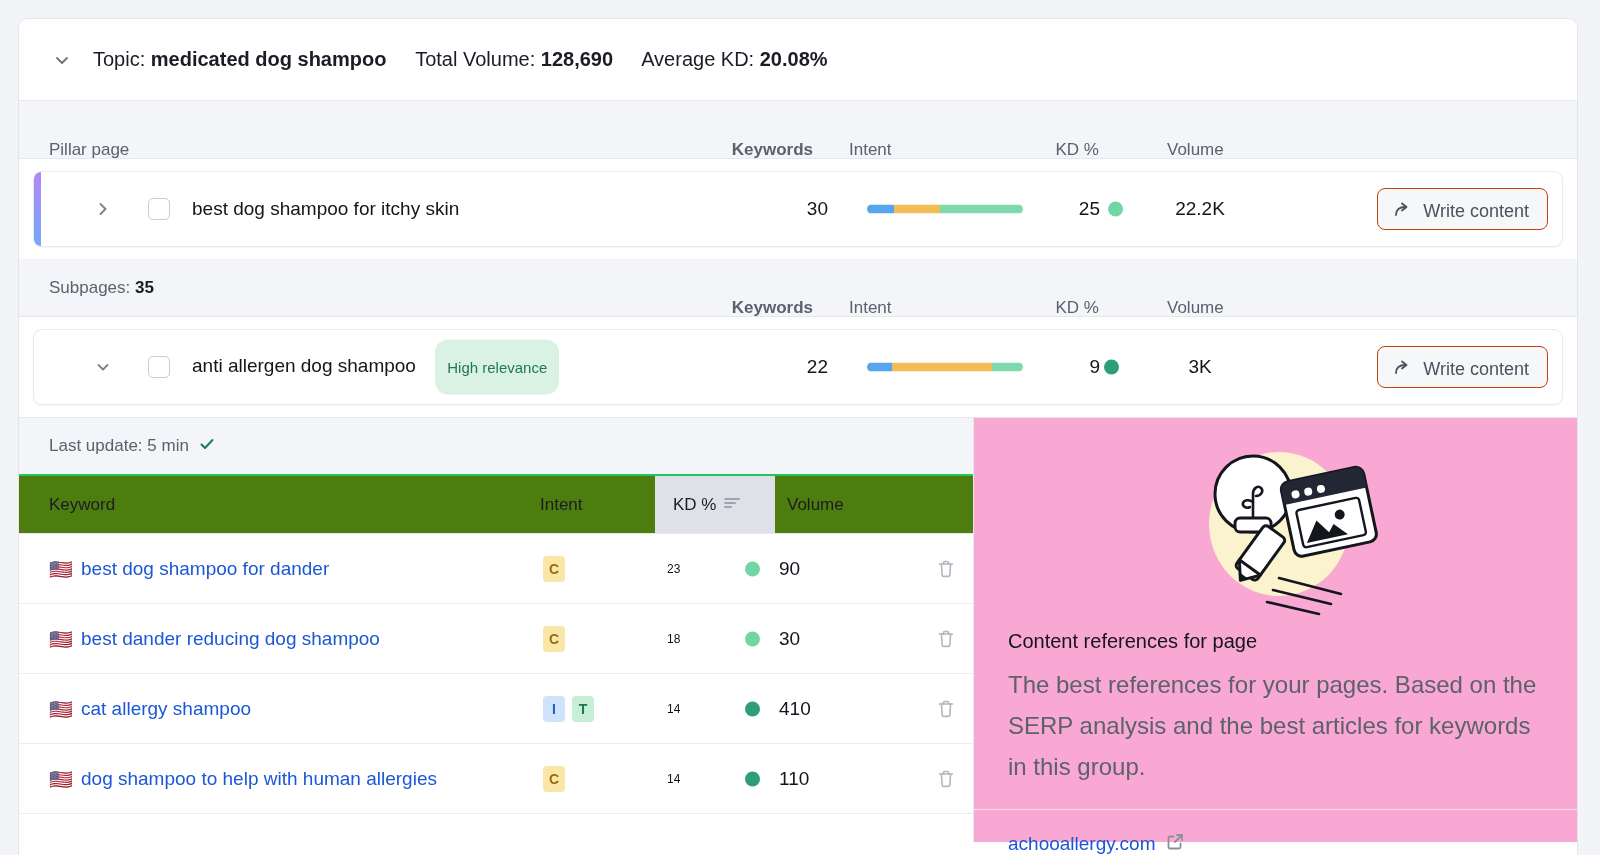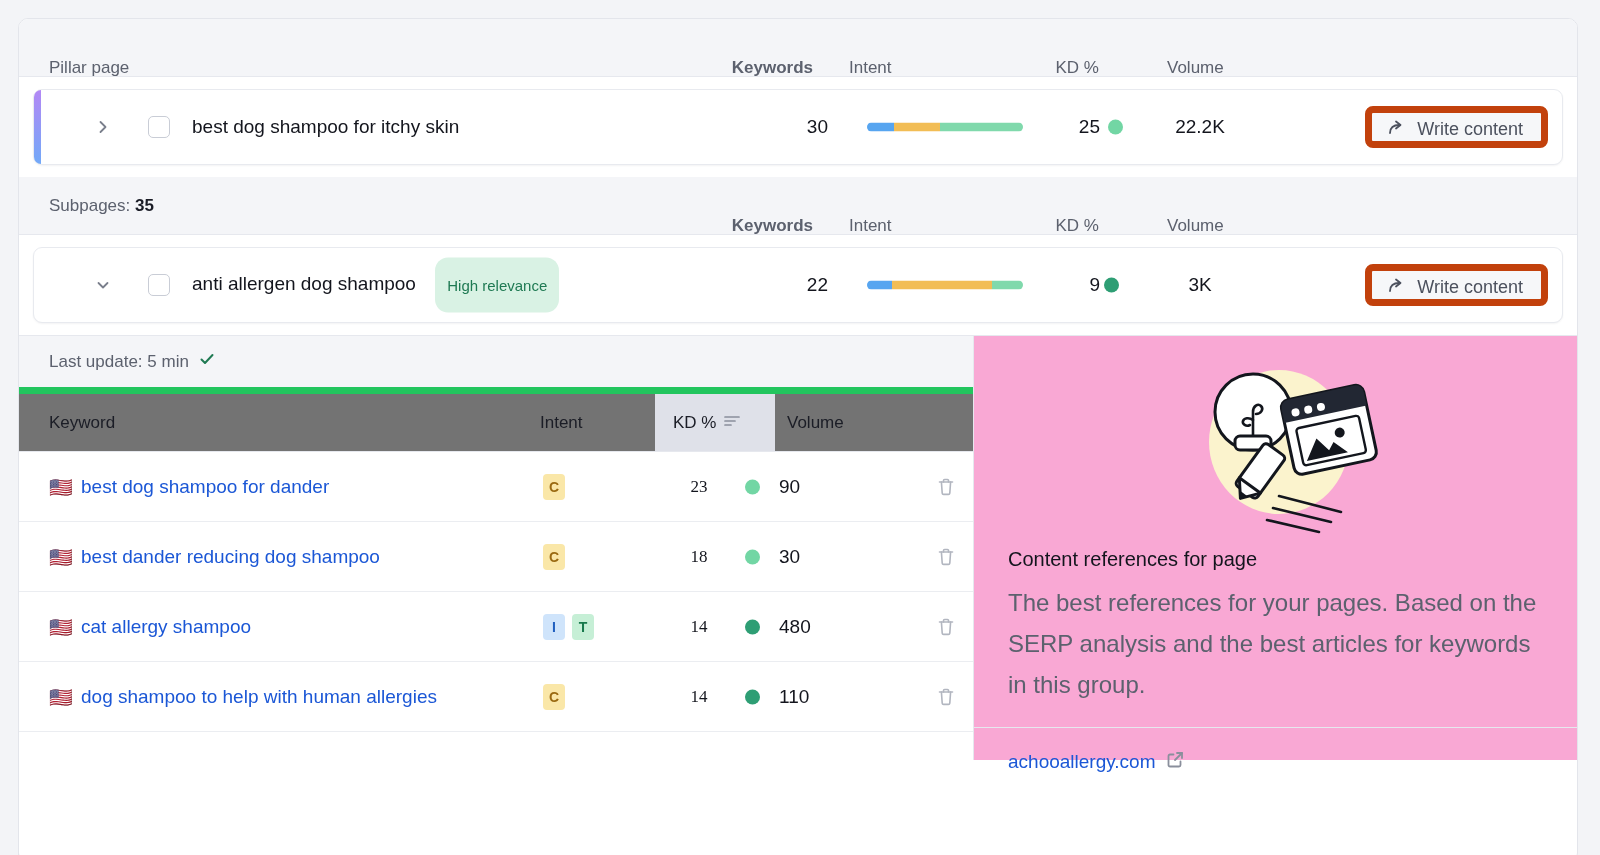--- a/index.html
+++ b/index.html
@@ -133,43 +133,43 @@
     position: absolute; top: 50%; transform: translateY(-50%);
     width: 15px; height: 15px; border-radius: 50%;
   }
   .d-pillar { left: 1074px; }
   .d-sub    { left: 1070px; }
 
   .write-btn {
     position: absolute; right: 14px; top: 50%; transform: translateY(-50%);
     height: 42px; padding: 4px 18px 0 14px;
     display: flex; align-items: center; gap: 11px;
-    border: 7px solid #c2410c; border-radius: 8px;
+    border: 1px solid #c2410c; border-radius: 8px;
     background: #f6f7f9; color: #4c515e; font-size: 18px;
     cursor: pointer; white-space: nowrap;
   }
 
   
   .detail {
     display: flex; width: 100%;
     border-top: 1px solid #e6e8ee;
     height: 425px;
   }
   .detail-left { width: 955px; flex: none; border-right: 1px solid #e6e8ee; }
   .detail-right { flex: 1; background: #f9a8d4; }
 
   .last-update {
     height: 58px; display: flex; align-items: center; gap: 9px;
     padding-left: 30px; background: #f4f5f8;
-    border-bottom: 7px solid #22c55e;
+    border-bottom: 2px solid #22c55e;
     font-size: 17px; color: #5c616e;
   }
 
   .kw-head {
-    height: 58px; background: #737373;
+    height: 58px; background: #4d7c0f;
     border-bottom: 1px solid #e6e8ee;
     position: relative; font-size: 17px; color: #1b1d26;
   }
   .kw-head .h { position: absolute; top: 50%; transform: translateY(-50%); }
   .h-keyword { left: 30px; }
   .h-intent  { left: 521px; }
   .h-kd      { left: 654px; display: flex; align-items: center; gap: 8px; }
   .h-volume  { left: 768px; }
   .kd-col-shade {
     position: absolute; left: 636px; top: 0; width: 120px; height: 100%;
@@ -187,21 +187,21 @@
   }
   .kw-intent { left: 524px; display: flex; gap: 7px; }
   .ibadge {
     width: 22px; height: 26px; border-radius: 4px;
     display: flex; align-items: center; justify-content: center;
     font-size: 14px; font-weight: 700;
   }
   .ib-C { background: #fae7a8; color: #9a6a12; }
   .ib-I { background: #cfe4fb; color: #1f5fbf; }
   .ib-T { background: #c6efd6; color: #17794c; }
-  .kw-kd { left: 648px; width: 64px; text-align: center; font-size: 17px; color: #13151d; font-family: Liberation Serif, serif; }
+  .kw-kd { left: 648px; width: 64px; text-align: left; font-size: 12px; color: #13151d; }
   .kw-dot { left: 726px; width: 15px; height: 15px; border-radius: 50%; }
   .kw-vol { left: 760px; width: 132px; text-align: left; font-size: 19px; color: #13151d; }
   .kw-trash { left: 916px; width: 22px; height: 22px; cursor: pointer; color: #b2b6c0; }
 
   
   .ref-illu {
     height: 212px; display: flex; align-items: center; justify-content: center;
   }
   .ref-body { padding: 0 34px 22px 34px; }
   .ref-title { font-size: 20px; color: #13151d; margin-bottom: 12px; }
@@ -216,20 +216,37 @@
 <body>
 
 <div class="screen">
 
   <div class="tree-spine"></div>
   <div class="tree-elbow e1"></div>
   <div class="tree-elbow e2"></div>
 
   <div class="card">
 
+    <div class="topic-header">
+      <div class="chev-btn">
+        <svg width="20" height="20" viewBox="0 0 20 20" fill="none">
+            <path d="M5 8l5 5 5-5" stroke="#6b7280" stroke-width="1.8" stroke-linecap="round" stroke-linejoin="round"></path>
+          </svg>
+      </div>
+      <div class="topic-text">
+        <span class="lbl">Topic:</span>
+        <b>medicated dog shampoo</b>
+        <span class="sep"></span>
+        <span class="lbl">Total Volume:</span>
+        <b>128,690</b>
+        <span class="sep"></span>
+        <span class="lbl">Average KD:</span>
+        <b>20.08%</b>
+      </div>
+    </div>
 
     <div class="section-head">
       <div class="col-title" style="left:30px">Pillar page</div>
       <div class="col-title c-keywords">Keywords</div>
       <div class="col-title c-intent">Intent</div>
       <div class="col-title c-kd">KD %</div>
       <div class="col-title c-volume">Volume</div>
     </div>
 
     <div class="page-row">
@@ -363,21 +380,21 @@
             </div>
             <div class="kw-row">
               <span class="kw-cell kw-flag">🇺🇸</span>
               <span class="kw-cell kw-link">cat allergy shampoo</span>
               <span class="kw-cell kw-intent">
                 <span class="ibadge ib-I">I</span>
                 <span class="ibadge ib-T">T</span>
               </span>
               <span class="kw-cell kw-kd">14</span>
               <span class="kw-cell kw-dot" style="background:#2e9e74"></span>
-              <span class="kw-cell kw-vol">480</span>
+              <span class="kw-cell kw-vol">410</span>
               <span class="kw-cell kw-trash"><svg width="22" height="22" viewBox="0 0 22 22" fill="none">
                   <path d="M4.5 6h13" stroke="#b2b6c0" stroke-width="1.6" stroke-linecap="round"></path>
                   <path d="M8.5 6V4.6A1.1 1.1 0 019.6 3.5h2.8a1.1 1.1 0 011.1 1.1V6" stroke="#b2b6c0" stroke-width="1.6" stroke-linecap="round"></path>
                   <path d="M6.4 6l.8 11.1a1.4 1.4 0 001.4 1.3h4.8a1.4 1.4 0 001.4-1.3L15.6 6" stroke="#b2b6c0" stroke-width="1.6" stroke-linecap="round" stroke-linejoin="round"></path>
                 </svg></span>
             </div>
             <div class="kw-row">
               <span class="kw-cell kw-flag">🇺🇸</span>
               <span class="kw-cell kw-link">dog shampoo to help with human allergies</span>
               <span class="kw-cell kw-intent">

